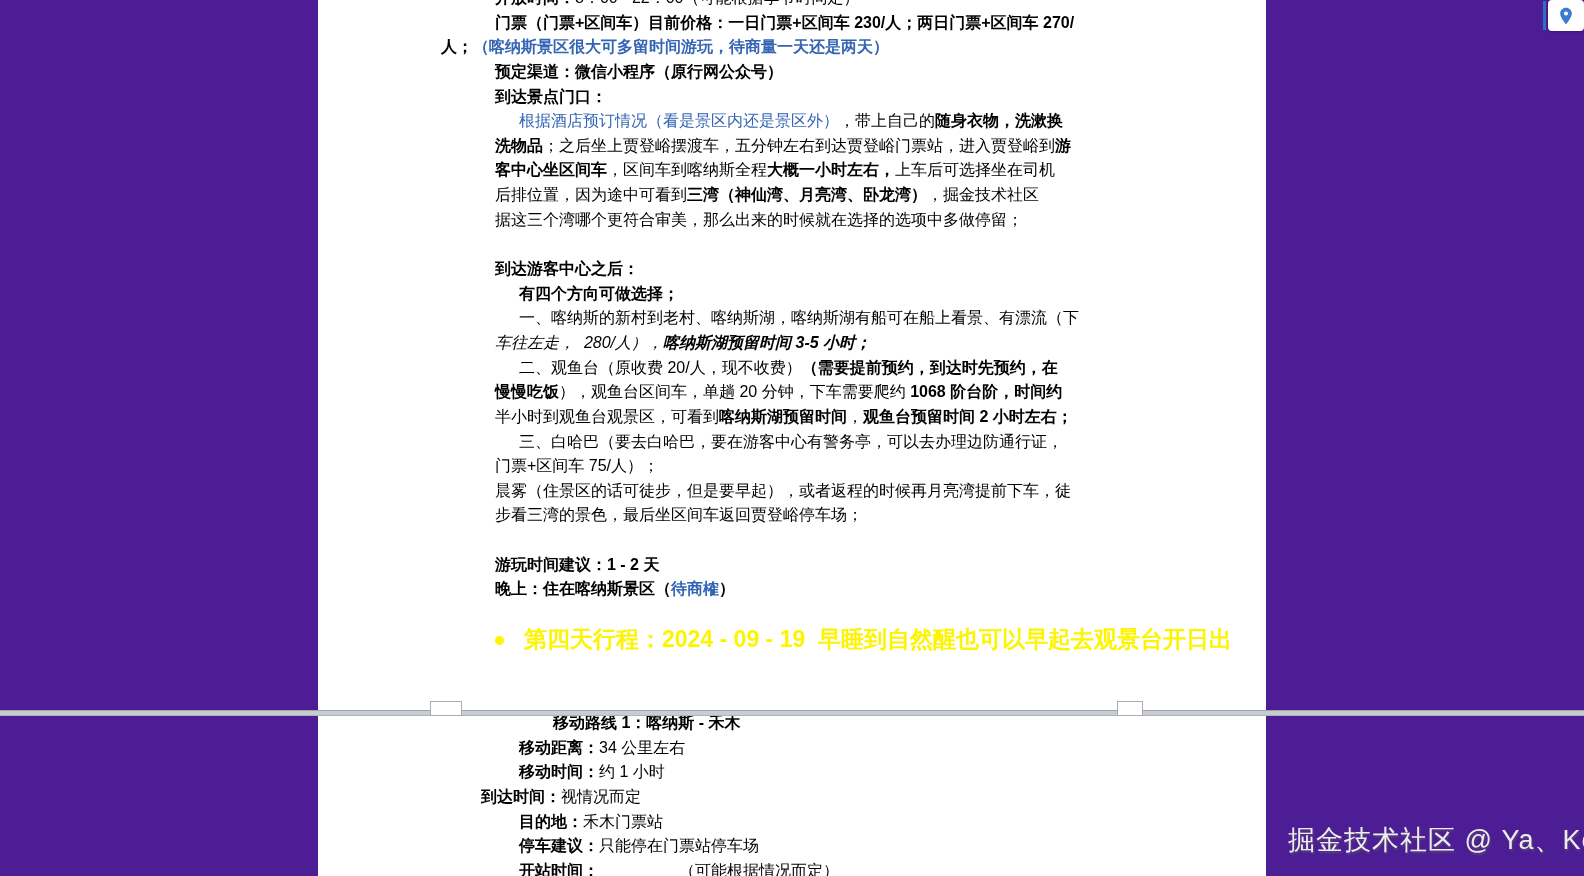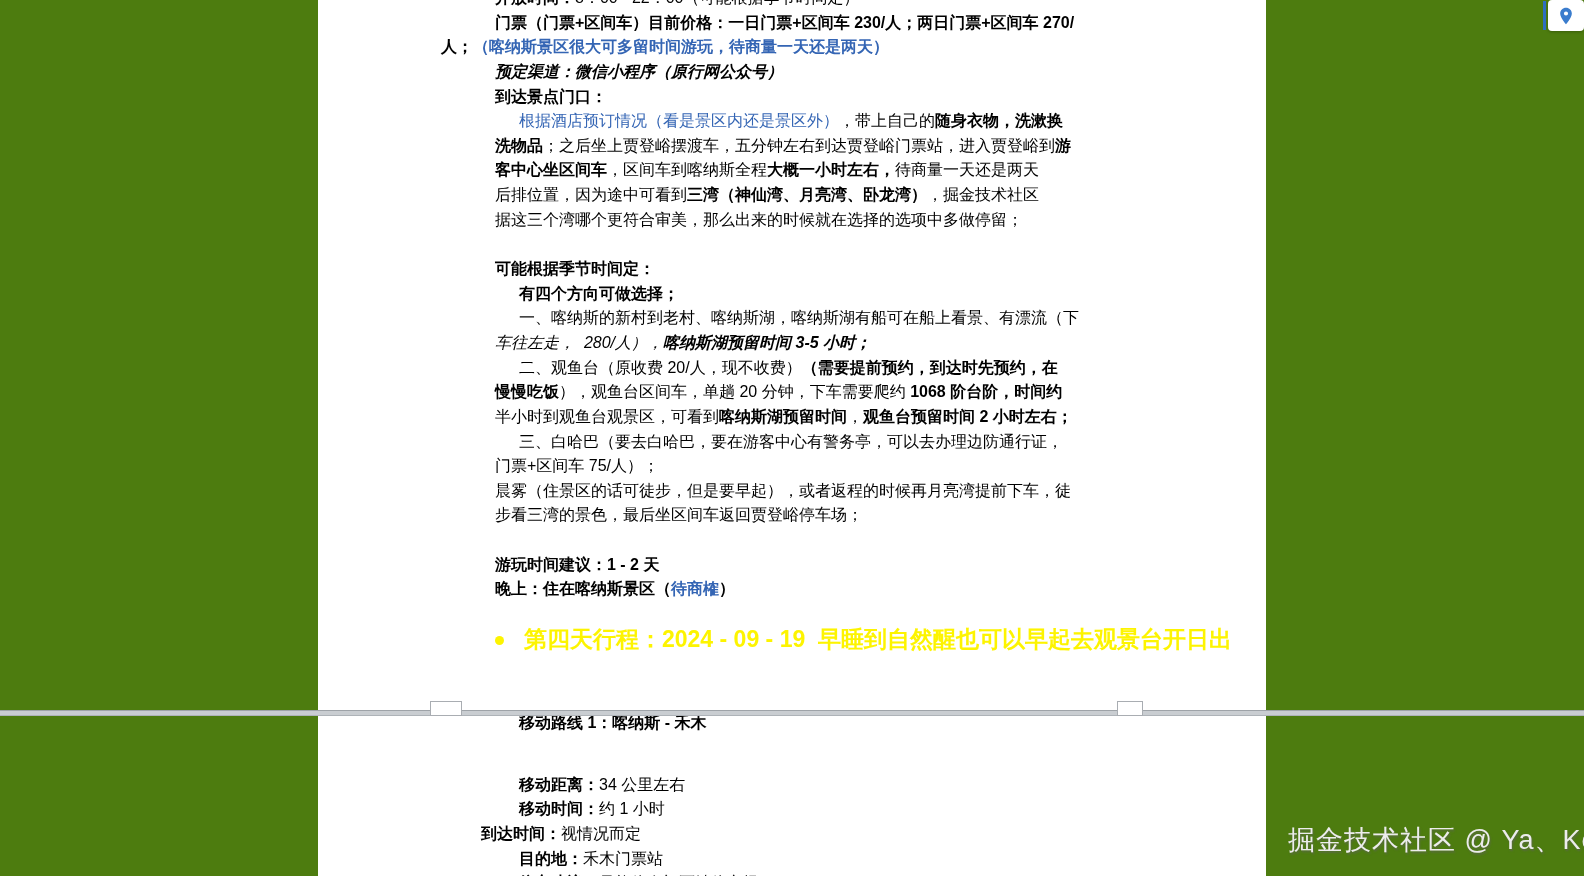--- a/index.html
+++ b/index.html
@@ -1,16 +1,16 @@
 <!DOCTYPE html>
 <html><head>
 <meta charset="utf-8">
 <style>
   html,body{margin:0;padding:0;}
-  .stage{position:relative;width:1584px;height:876px;background:#4d7c0f;overflow:hidden;
+  .stage{position:relative;width:1584px;height:876px;background:#4c1d95;overflow:hidden;
          font-family:"Liberation Sans",sans-serif;}
   .page{position:absolute;left:318px;width:948px;background:#ffffff;overflow:hidden;}
   #page1{top:0;height:711px;}
   #page2{top:716px;height:160px;}
   .text-block{position:absolute;left:123px;right:0;}
   #page1 .text-block{top:-14px;}
   #page2 .text-block{top:-5px;}
   .line{height:24.65px;line-height:24.65px;font-size:16px;color:#000;white-space:pre;}
   .line.heading{font-size:23px;}
   .sg-n{font-weight:400;color:#000;}
@@ -36,29 +36,29 @@
 </head>
 <body>
 
 <div class="stage">
 
   <div class="page" id="page1">
     <div class="text-block" id="page1-text">
         <div class="line" style="margin-left: 54px;"><span class="sg-b">开放时间：</span><span class="sg-n">8：00 - 22：00（可能根据季节时间定）</span></div>
         <div class="line" style="margin-left: 54px;"><span class="sg-b">门票（门票+区间车）目前价格：一日门票+区间车 230/人；两日门票+区间车 270/</span></div>
         <div class="line" style="margin-left: 0px;"><span class="sg-b">人；</span><span class="sg-bb">（喀纳斯景区很大可多留时间游玩，待商量一天还是两天）</span></div>
-        <div class="line" style="margin-left: 54px; font-style: italic;"><span class="sg-b">预定渠道：微信小程序（原行网公众号）</span></div>
+        <div class="line" style="margin-left: 54px;"><span class="sg-b">预定渠道：微信小程序（原行网公众号）</span></div>
         <div class="line" style="margin-left: 54px;"><span class="sg-b">到达景点门口：</span></div>
         <div class="line" style="margin-left: 78px;"><span class="sg-bn">根据酒店预订情况（看是景区内还是景区外）</span><span class="sg-n">，带上自己的</span><span class="sg-b">随身衣物，洗漱换</span></div>
         <div class="line" style="margin-left: 54px;"><span class="sg-b">洗物品</span><span class="sg-n">；之后坐上贾登峪摆渡车，五分钟左右到达贾登峪门票站，进入贾登峪到</span><span class="sg-b">游</span></div>
-        <div class="line" style="margin-left: 54px;"><span class="sg-b">客中心坐区间车</span><span class="sg-n">，区间车到喀纳斯全程</span><span class="sg-b">大概一小时左右，</span><span class="sg-n">待商量一天还是两天</span></div>
+        <div class="line" style="margin-left: 54px;"><span class="sg-b">客中心坐区间车</span><span class="sg-n">，区间车到喀纳斯全程</span><span class="sg-b">大概一小时左右，</span><span class="sg-n">上车后可选择坐在司机</span></div>
         <div class="line" style="margin-left: 54px;"><span class="sg-n">后排位置，因为途中可看到</span><span class="sg-b">三湾（神仙湾、月亮湾、卧龙湾）</span><span class="sg-n">，掘金技术社区</span></div>
         <div class="line" style="margin-left: 54px;"><span class="sg-n">据这三个湾哪个更符合审美，那么出来的时候就在选择的选项中多做停留；</span></div>
         <div class="line" style="margin-left: 54px;"></div>
-        <div class="line" style="margin-left: 54px;"><span class="sg-b">可能根据季节时间定：</span></div>
+        <div class="line" style="margin-left: 54px;"><span class="sg-b">到达游客中心之后：</span></div>
         <div class="line" style="margin-left: 78px;"><span class="sg-b">有四个方向可做选择；</span></div>
         <div class="line" style="margin-left: 78px;"><span class="sg-n">一、喀纳斯的新村到老村、喀纳斯湖，喀纳斯湖有船可在船上看景、有漂流（下</span></div>
         <div class="line" style="margin-left: 54px; font-style: italic;"><span class="sg-n">车往左走，  280/人），</span><span class="sg-b">喀纳斯湖预留时间 3-5 小时；</span></div>
         <div class="line" style="margin-left: 78px;"><span class="sg-n">二、观鱼台（原收费 20/人，现不收费）</span><span class="sg-b">（需要提前预约，到达时先预约，在</span></div>
         <div class="line" style="margin-left: 54px;"><span class="sg-b">慢慢吃饭</span><span class="sg-n">），观鱼台区间车，单趟 20 分钟，下车需要爬约 </span><span class="sg-b">1068 阶台阶，时间约</span></div>
         <div class="line" style="margin-left: 54px;"><span class="sg-n">半小时到观鱼台观景区，可看到</span><span class="sg-b">喀纳斯湖预留时间</span><span class="sg-n">，</span><span class="sg-b">观鱼台预留时间 2 小时左右；</span></div>
         <div class="line" style="margin-left: 78px;"><span class="sg-n">三、白哈巴（要去白哈巴，要在游客中心有警务亭，可以去办理边防通行证，</span></div>
         <div class="line" style="margin-left: 54px;"><span class="sg-n">门票+区间车 75/人）；</span></div>
         <div class="line" style="margin-left: 54px;"><span class="sg-n">晨雾（住景区的话可徒步，但是要早起），或者返程的时候再月亮湾提前下车，徒</span></div>
         <div class="line" style="margin-left: 54px;"><span class="sg-n">步看三湾的景色，最后坐区间车返回贾登峪停车场；</span></div>
@@ -69,22 +69,22 @@
         <div class="line heading" style="margin-left: 54px;"><span class="bullet"></span><span class="sg-yb">第四天行程：2024 - 09 - 19  早睡到自然醒也可以早起去观景台开日出</span></div>
       </div>
   </div>
 
   <div class="separator"></div>
   <div class="corner-marker" id="marker-left"></div>
   <div class="corner-marker" id="marker-right"></div>
 
   <div class="page" id="page2">
     <div class="text-block" id="page2-text">
-        <div class="line" style="margin-left: 78px;"><span class="sg-b">移动路线 1：喀纳斯 - 禾木</span></div>
-        <div class="line" style="margin-left: 78px; margin-top: 37px;"><span class="sg-b">移动距离：</span><span class="sg-n">34 公里左右</span></div>
+        <div class="line" style="margin-left: 112px;"><span class="sg-b">移动路线 1：喀纳斯 - 禾木</span></div>
+        <div class="line" style="margin-left: 78px;"><span class="sg-b">移动距离：</span><span class="sg-n">34 公里左右</span></div>
         <div class="line" style="margin-left: 78px;"><span class="sg-b">移动时间：</span><span class="sg-n">约 1 小时</span></div>
         <div class="line" style="margin-left: 40px;"><span class="sg-b">到达时间：</span><span class="sg-n">视情况而定</span></div>
         <div class="line" style="margin-left: 78px;"><span class="sg-b">目的地：</span><span class="sg-n">禾木门票站</span></div>
         <div class="line" style="margin-left: 78px;"><span class="sg-b">停车建议：</span><span class="sg-n">只能停在门票站停车场</span></div>
         <div class="line" style="margin-left: 78px;"><span class="sg-b">开站时间：</span><span class="sg-n">　　　　　（可能根据情况而定）</span></div>
       </div>
   </div>
 
   <div class="accent-bar"></div>
   <div class="float-btn">

